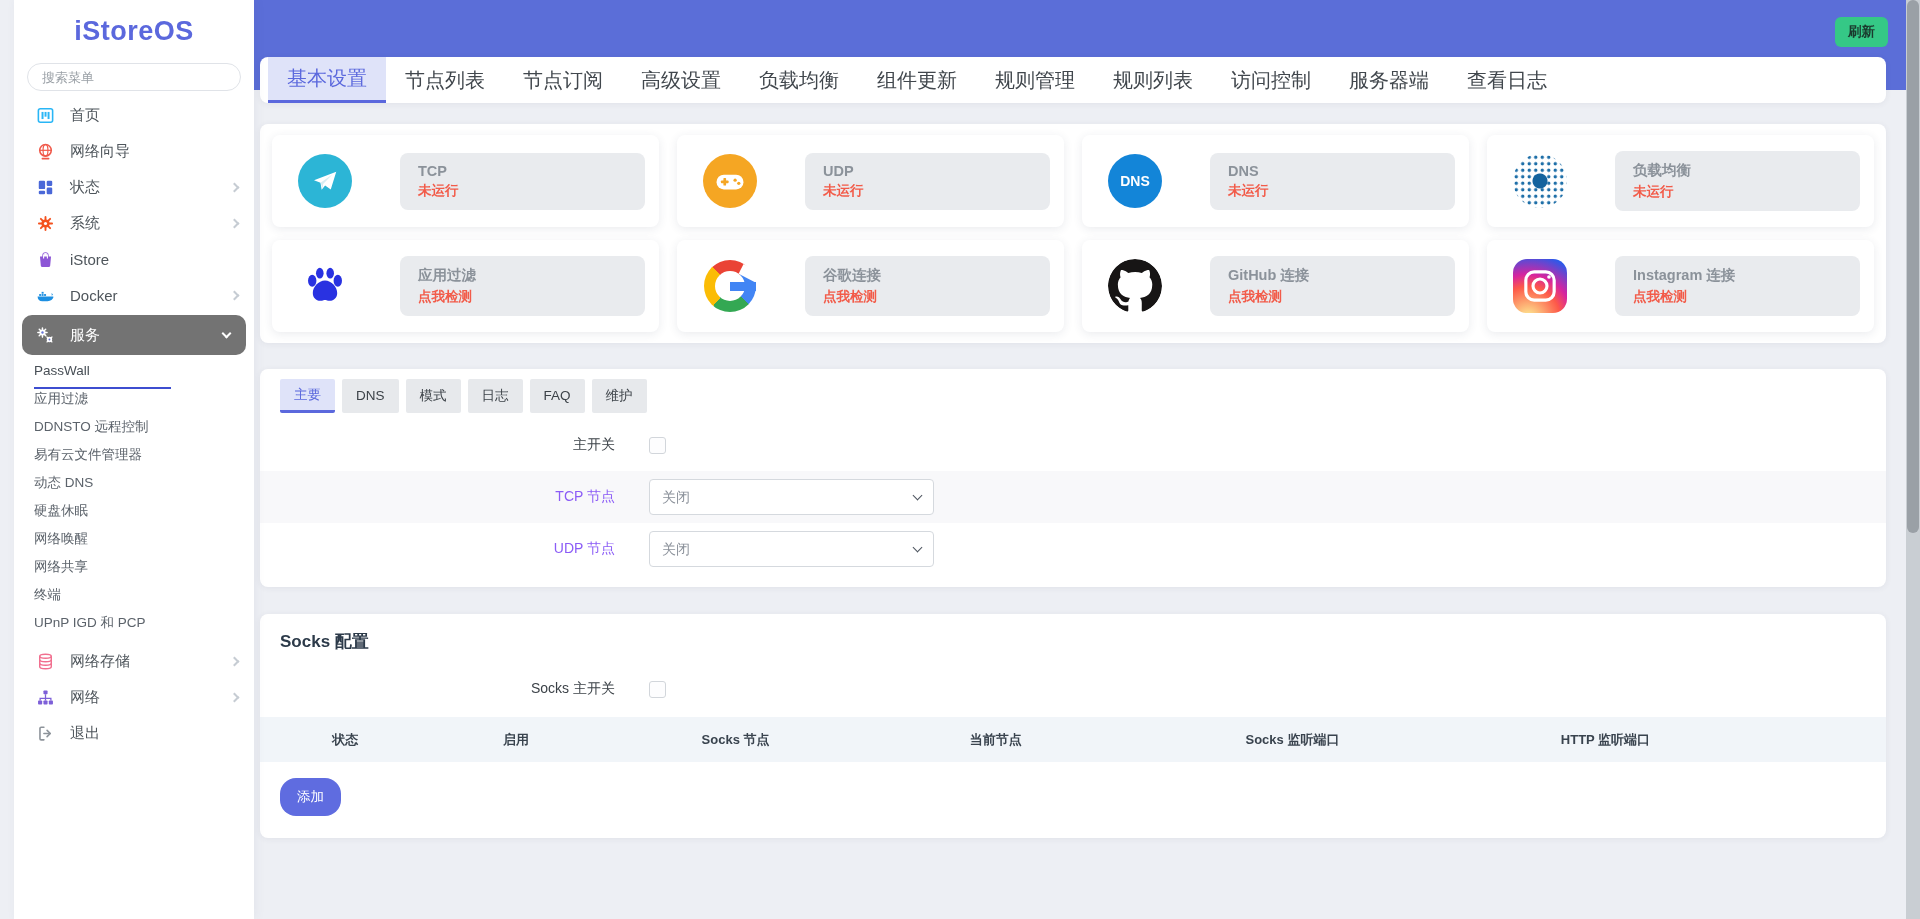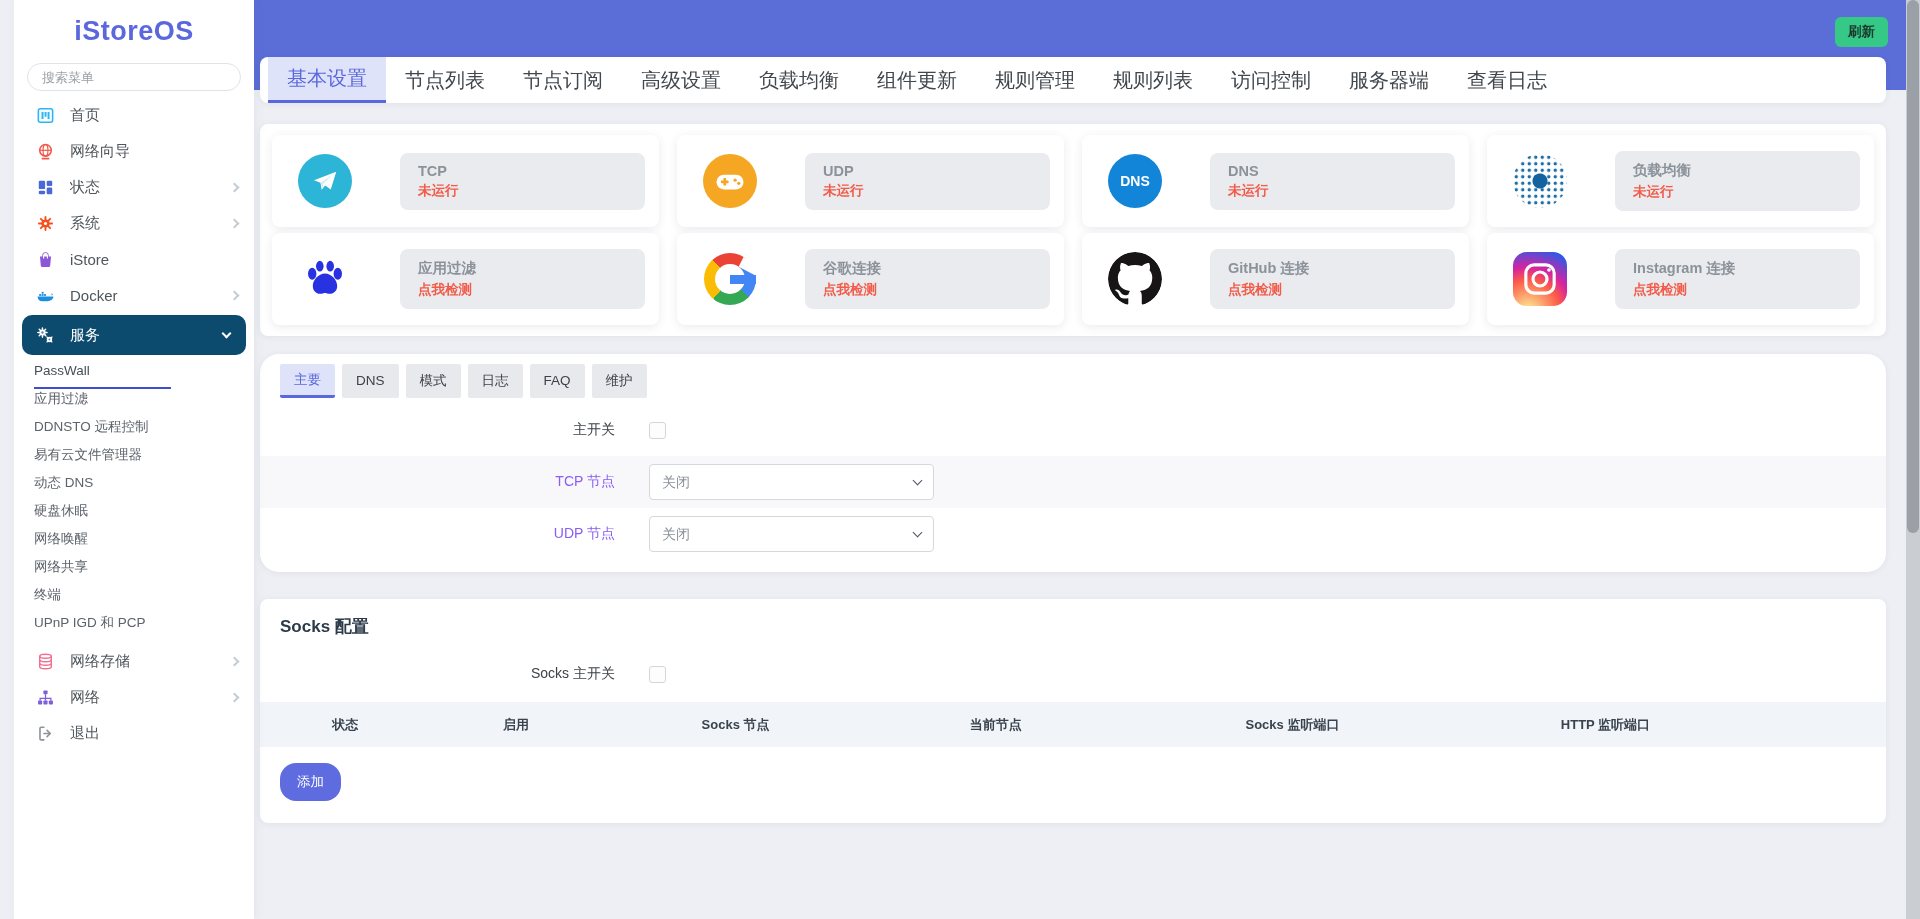--- a/index.html
+++ b/index.html
@@ -14,42 +14,42 @@
   .search-input { width:100%; height:28px; border:1px solid #e0e3e8; border-radius:14px; padding:0 14px;
                   font-size:13px; color:#6b7280; outline:none; background:#fff; }
   .search-input::placeholder { color:#9aa0a6; }
   .nav { margin-top:4px; }
   .nav-item { height:36px; display:flex; align-items:center; padding:0 16px 0 22px; cursor:pointer;
               font-size:15px; color:#4f565c; position:relative; }
   .nav-item .nicon { width:19px; height:19px; margin-right:15px; flex:0 0 19px; display:flex; align-items:center; }
   .nav-item svg { width:19px; height:19px; }
   .chev { margin-left:auto; width:7px; height:7px; border-right:2px solid #c6ccd3; border-bottom:2px solid #c6ccd3;
           transform:rotate(-45deg); }
-  .nav-item.active { background:#0c4a6e; color:#fff; border-radius:10px; margin:2px 8px; height:40px; padding-left:14px; }
+  .nav-item.active { background:#737373; color:#fff; border-radius:10px; margin:2px 8px; height:40px; padding-left:14px; }
   .nav-item.active .chev { border-color:#fff; transform:rotate(45deg); margin-top:-4px; }
   .submenu { }
   .sub-item { height:28px; line-height:28px; padding-left:20px; font-size:13.5px; color:#5c636b; cursor:pointer; }
   .sub-item.active { color:#474e55; }
   .sub-item.active .ul { display:block; width:137px; border-bottom:2px solid #3d4ed0; margin-top:2px; }
   .nav-bottom { margin-top:6px; }
 
   
   .main { position:absolute; left:240px; top:0; right:14px; bottom:0; }
   .band { position:absolute; left:0; top:0; right:0; height:90px; background:#5b6ed8; }
   .refresh-btn { position:absolute; top:17px; right:18px; z-index:6; background:#35c886; color:#1b3a2e;
                  border:none; border-radius:6px; padding:6px 13px; font-size:13.5px; font-weight:600; cursor:pointer; }
 
   .panel { position:relative; background:#fff; border-radius:8px; box-shadow:0 1px 6px rgba(50,60,90,.07); }
   .tabcard { margin:57px 20px 0; height:46px; display:flex; align-items:stretch; padding:0 8px; overflow:hidden; }
   .tab { line-height:46px; padding:0 19px; font-size:20px; color:#41474d; cursor:pointer; white-space:nowrap; }
   .tab.active { background:#dfe3f9; color:#5b68dd; border-bottom:3px solid #5b68dd; line-height:43px; }
 
   
   .status-panel { margin:21px 20px 0; padding:11px 12px; display:grid; grid-template-columns:repeat(4,1fr);
-                  gap:6px 18px; }
+                  gap:13px 18px; }
   .scard { background:#fff; border-radius:8px; box-shadow:0 2px 10px rgba(50,60,90,.10); height:92px;
            display:flex; align-items:center; padding:0 14px 0 26px; cursor:pointer; }
   .sicon { width:54px; height:54px; flex:0 0 54px; border-radius:50%; display:flex; align-items:center;
            justify-content:center; position:relative; overflow:hidden; }
   .slabel { flex:1; margin-left:48px; background:#e9ebee; border-radius:8px; padding:10px 0 10px 18px; }
   .stitle { font-size:14.5px; font-weight:700; color:#8b929a; }
   .sstatus { font-size:13.5px; font-weight:700; color:#f25b49; margin-top:3px; }
 
   .ic-telegram { background:#2cb5d6; }
   .ic-udp { background:#f5a623; }
@@ -61,21 +61,21 @@
   .ic-google { background:#fff; }
   .ic-github { background:#fff; }
   .ic-insta { border-radius:14px; background:radial-gradient(circle at 28% 110%, #fdf497 0%, #fd5949 45%, #d6249f 62%, #285AEB 92%); }
   .g-ring { position:absolute; inset:1px; border-radius:50%;
             background:conic-gradient(from -42deg, #ea4335 0 84deg, #4285f4 84deg 176deg, #34a853 176deg 262deg, #fbbc05 262deg 360deg); }
   .g-hole { position:absolute; inset:12px; border-radius:50%; background:#fff; }
   .g-notch { position:absolute; right:-3px; top:9px; width:20px; height:11px; background:#fff; transform:rotate(27deg); }
   .g-bar { position:absolute; right:1px; top:23px; width:26px; height:9px; background:#4285f4; }
 
   
-  .form-panel { margin:18px 20px 0; padding:10px 0 12px;border-radius:19px; }
+  .form-panel { margin:26px 20px 0; padding:10px 0 12px; }
   .subtabs { display:flex; padding:0 0 0 20px; }
   .subtab { height:34px; line-height:34px; padding:0 14px; margin-right:7px; background:#e7e9ec; color:#3c4248;
             font-size:13.5px; cursor:pointer; border-radius:2px; }
   .subtab.active { background:#dfe3f9; color:#5b68dd; border-bottom:3px solid #5b68dd; line-height:31px; }
   .frow { height:52px; display:flex; align-items:center; }
   .frow.striped { background:#f8f8fa; }
   .flabel { width:355px; text-align:right; font-size:14px; color:#3c4248; flex:0 0 355px; }
   .flabel.red { color:#8b5cf6; }
   .fctrl { margin-left:34px; display:flex; align-items:center; }
   .rows { margin-top:6px; }

